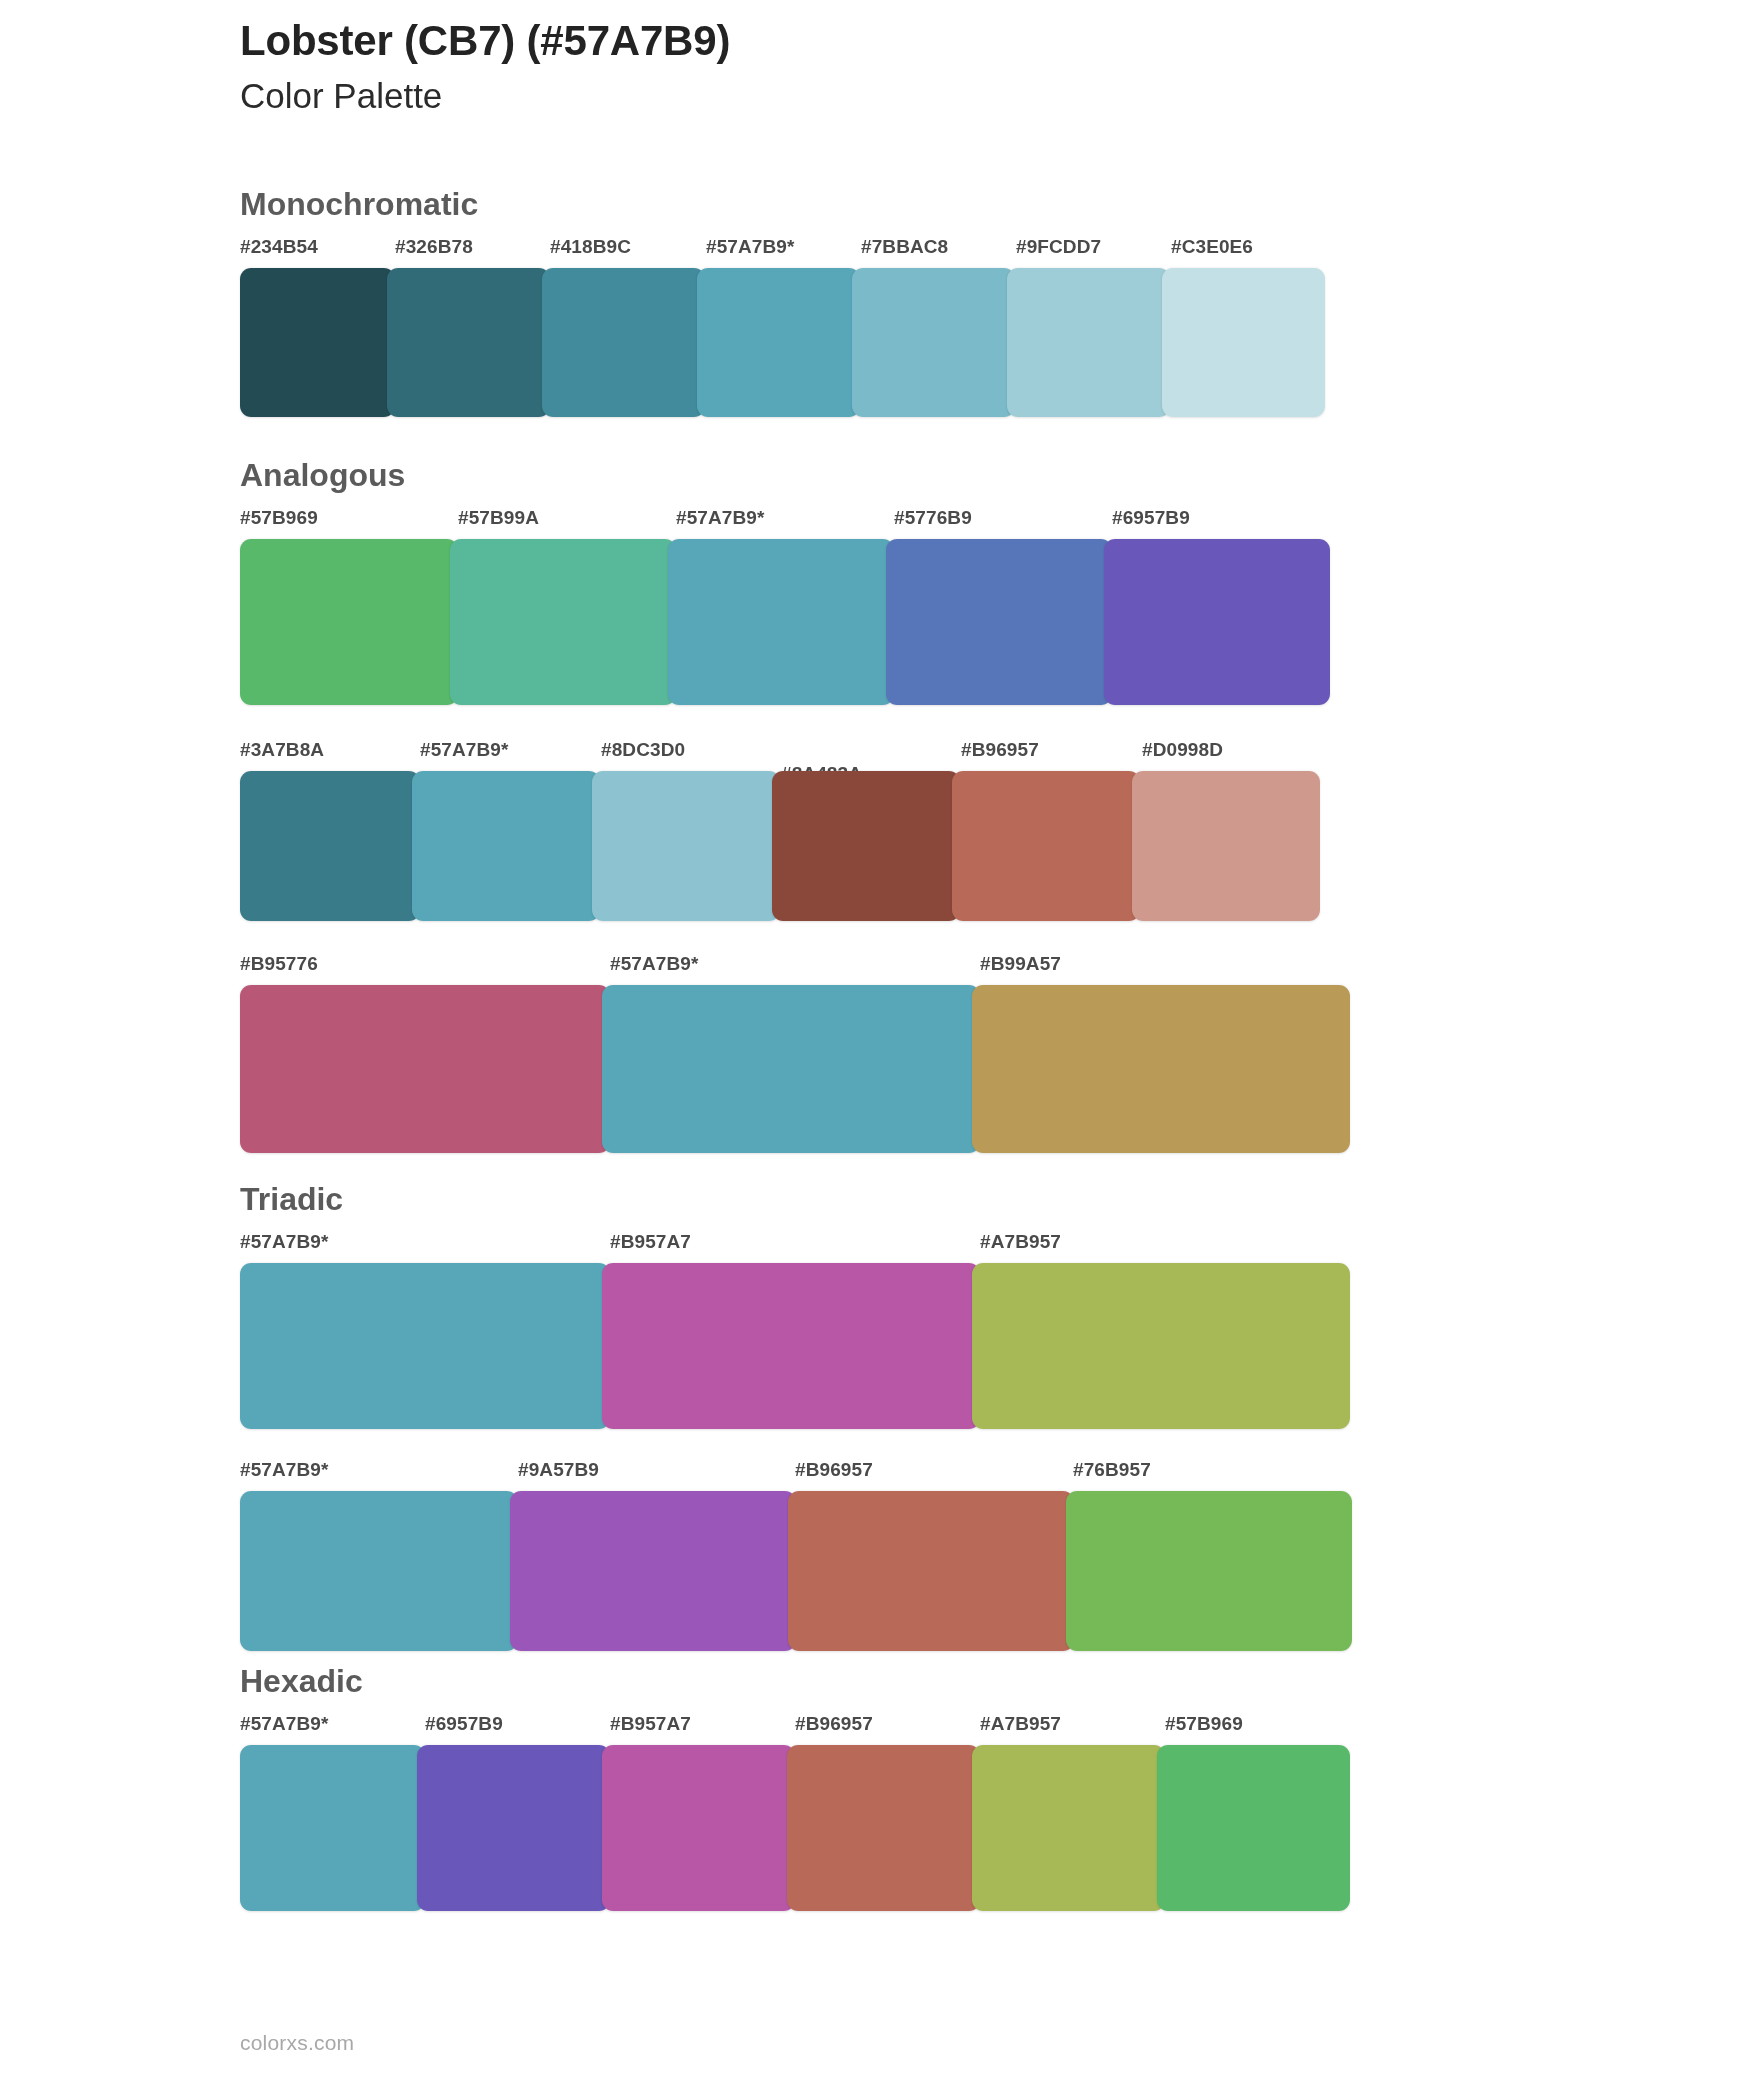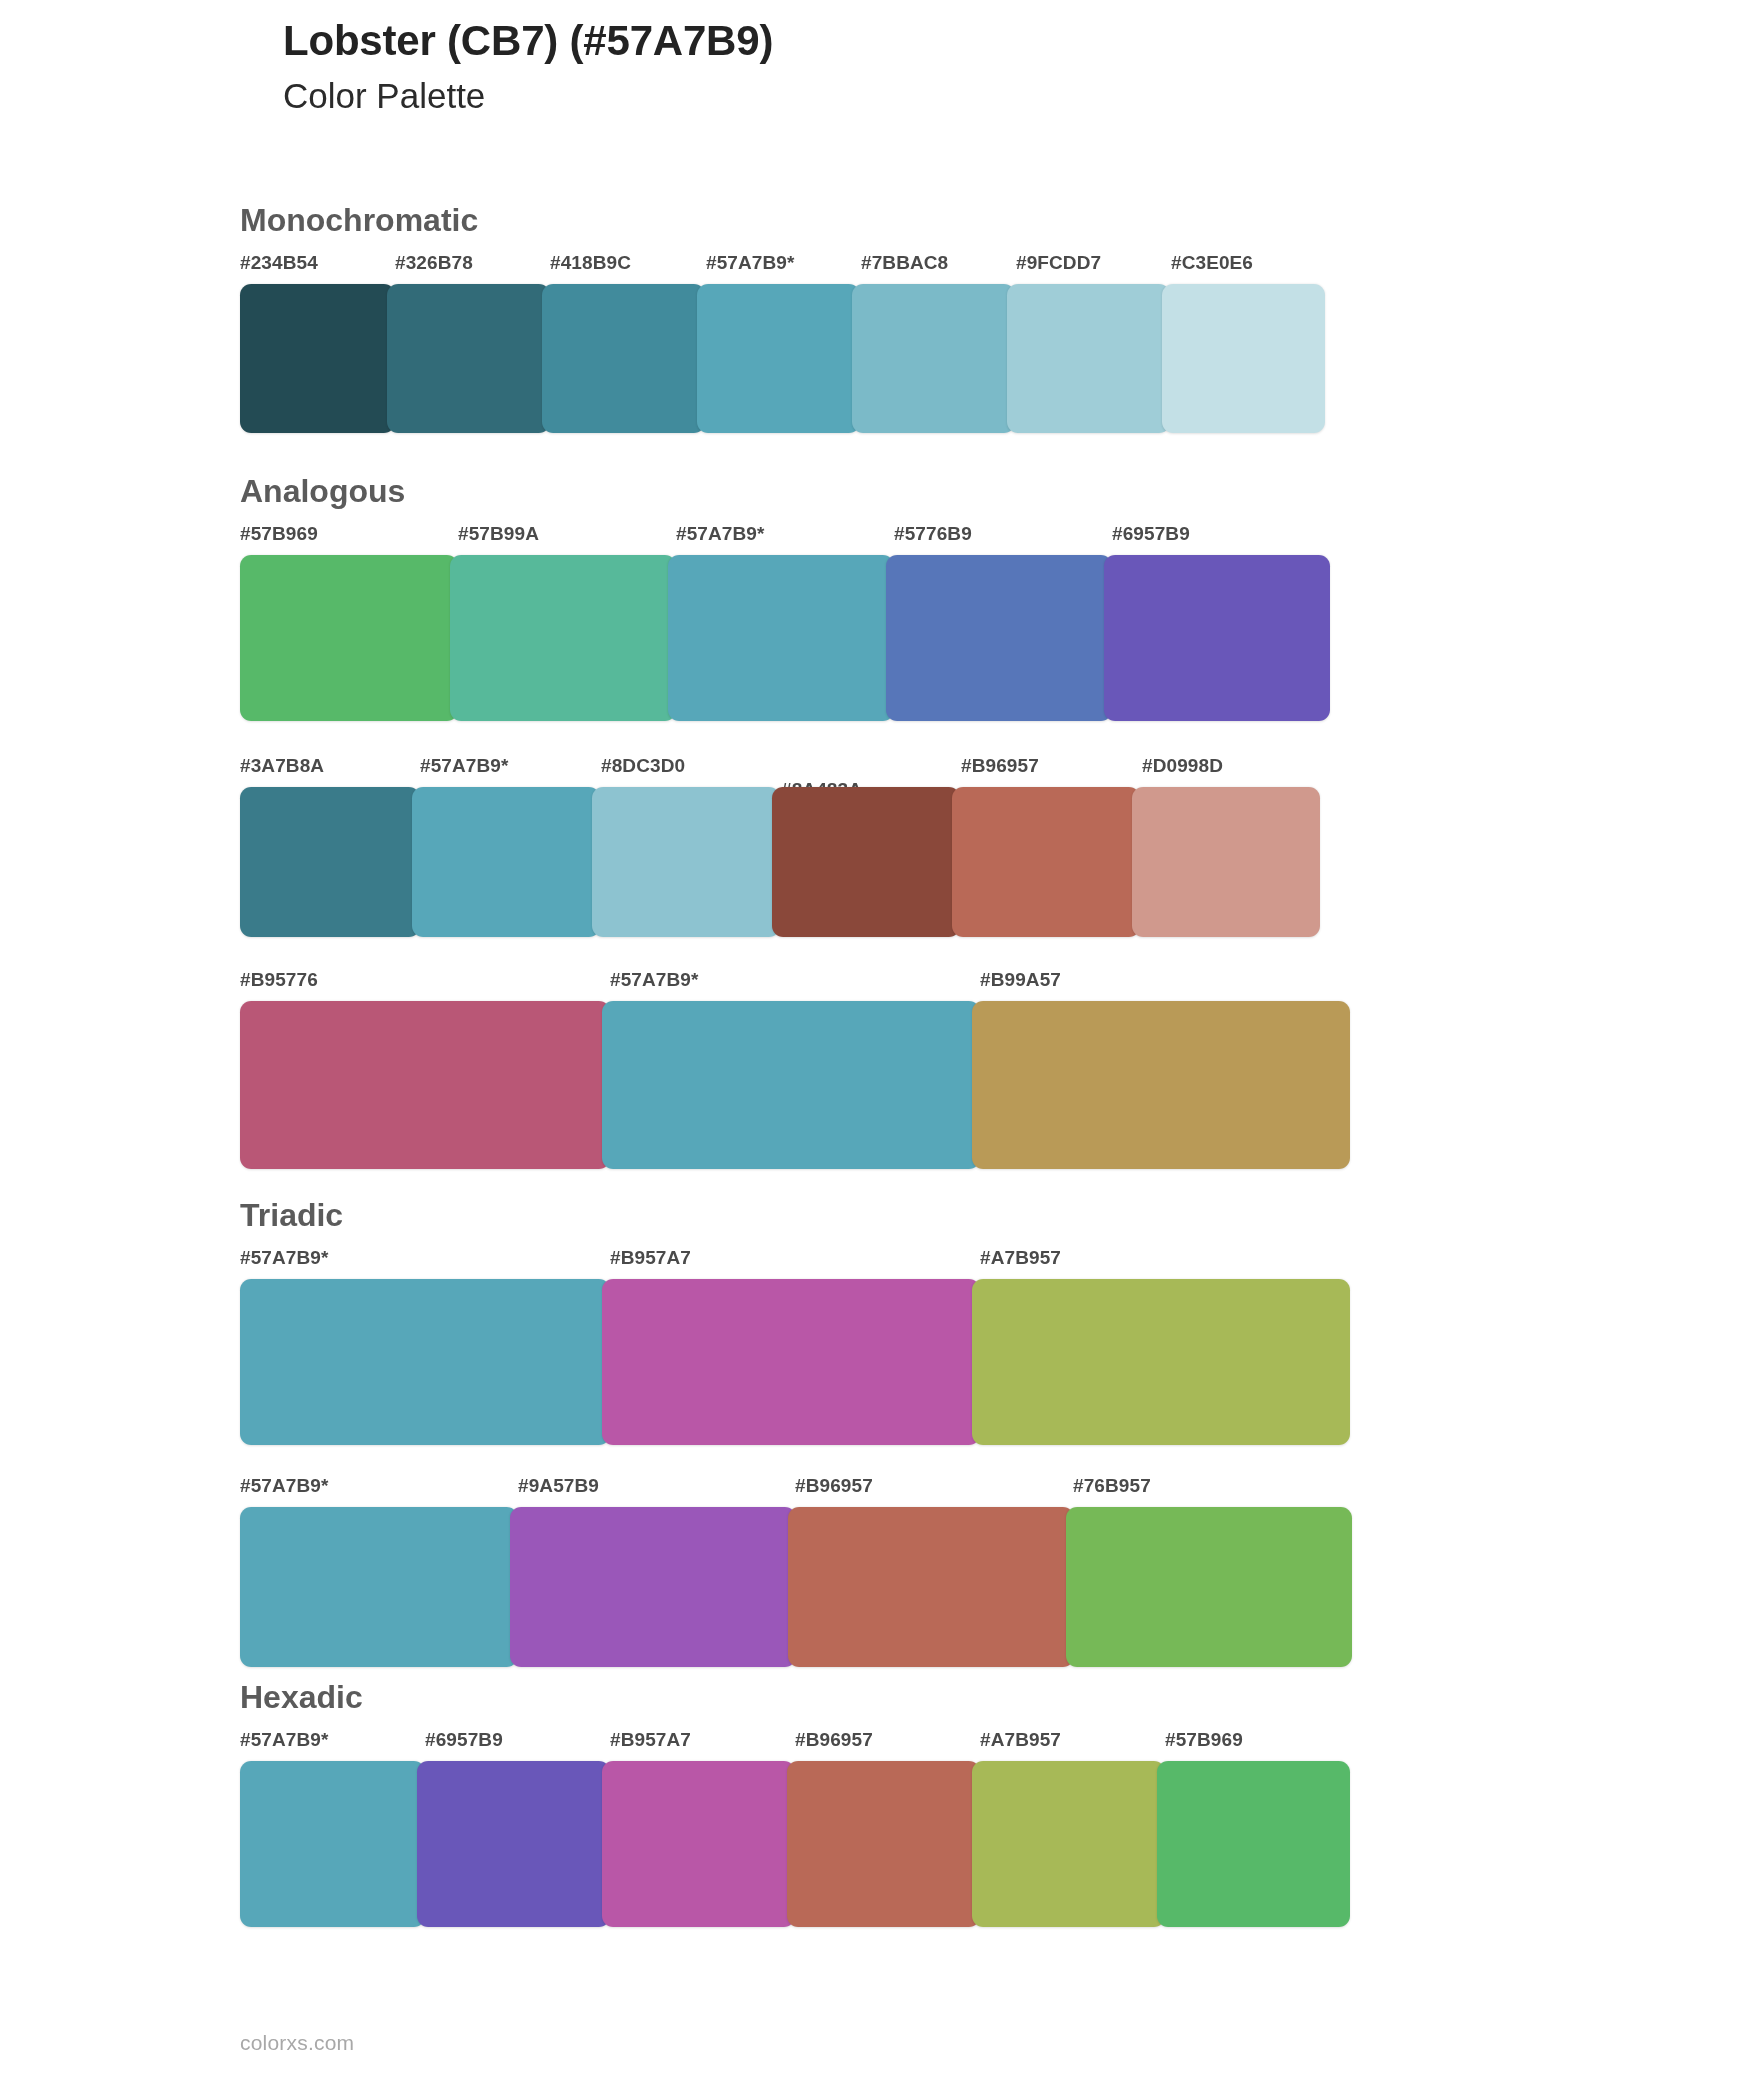--- a/index.html
+++ b/index.html
@@ -20,21 +20,20 @@
     position: relative;
     width: 1757px;
     height: 2077px;
     background: #ffffff;
   }
   .header {
     position: absolute;
     left: 240px;
     top: 16px;
     width: 1358px;
-    margin-left: 43px;
   }
   .title {
     font-size: 42px;
     font-weight: bold;
     color: #232323;
     letter-spacing: -0.2px;
     line-height: 1.18;
     margin: 0;
     white-space: nowrap;
   }
@@ -96,21 +95,21 @@
 
   
   .sec-mono .swatch-row { height: 149px; }
   .sec-analogous .swatch-row { height: 166px; }
   .sec-complementary .swatch-row { height: 150px; }
   .sec-split .swatch-row { height: 168px; }
   .sec-triadic .swatch-row { height: 166px; }
   .sec-tetradic .swatch-row { height: 160px; }
   .sec-hexadic .swatch-row { height: 166px; }
 
-  .sec-mono { margin-bottom: 42px; margin-top: 16px; }
+  .sec-mono { margin-bottom: 42px; }
   .sec-analogous { margin-bottom: 34px; }
   .sec-complementary { margin-bottom: 32px; }
   .sec-split { margin-bottom: 30px; }
   .sec-triadic { margin-bottom: 30px; }
   .sec-tetradic { margin-bottom: 14.4px; }
 
   .footer {
     position: absolute;
     left: 240px;
     bottom: 22.4px;

